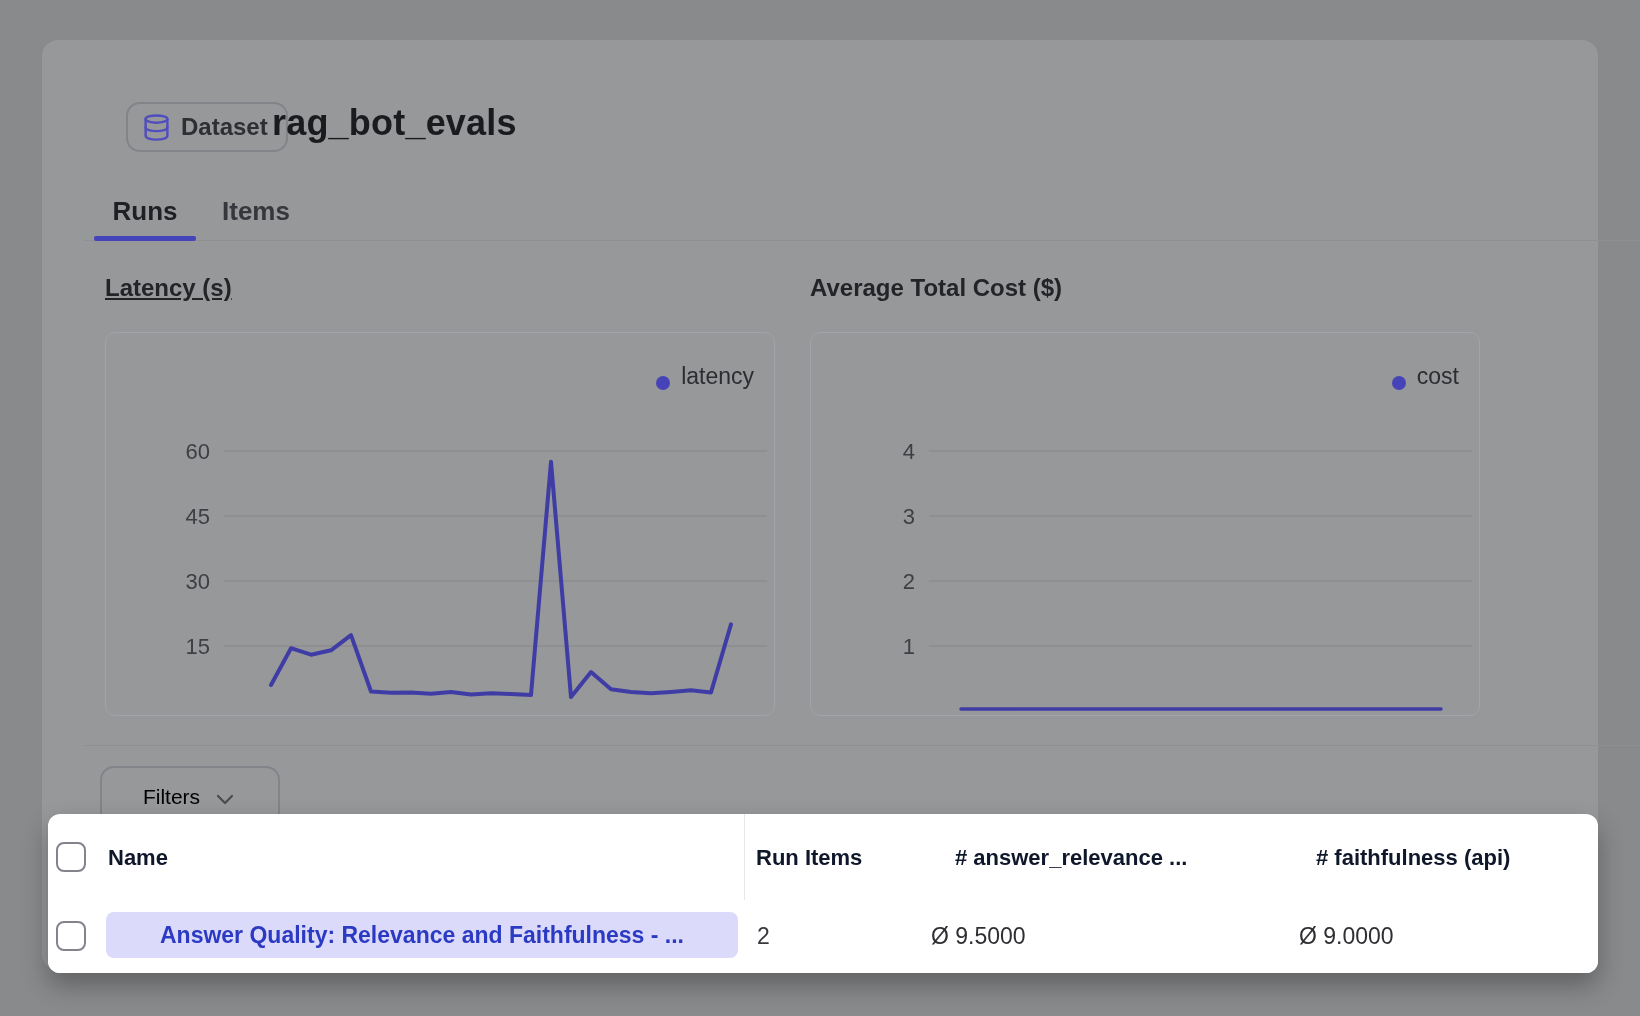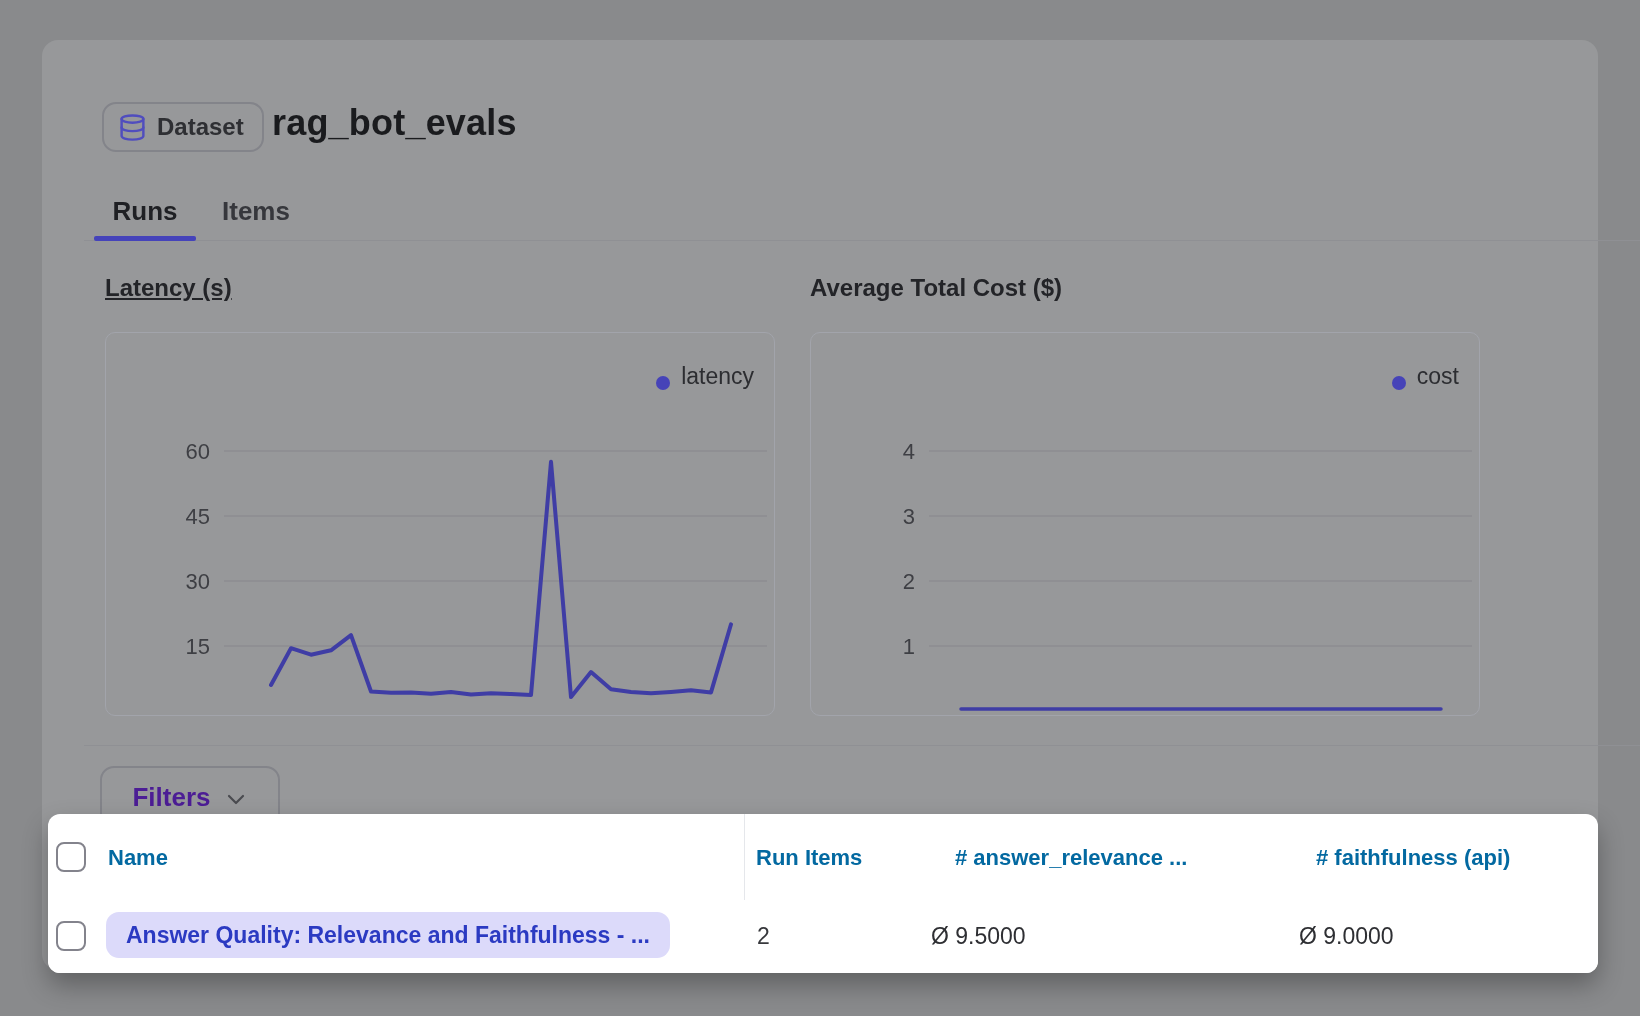--- a/index.html
+++ b/index.html
@@ -2,59 +2,59 @@
 <html><head>
 <meta charset="utf-8">
 <style>
   html,body{margin:0;padding:0;}
   body{width:1640px;height:1016px;font-family:"Liberation Sans",sans-serif;-webkit-font-smoothing:antialiased;}
   .page{position:relative;width:1640px;height:1016px;background:#898a8c;overflow:hidden;}
 
   
   .card{position:absolute;left:42px;top:40px;width:1556px;height:930px;background:#97989a;border-radius:16px;}
 
-  .badge{position:absolute;left:60px;top:62px;height:50px;display:inline-flex;align-items:center;gap:10px;
+  .badge{position:absolute;left:84px;top:62px;height:50px;display:inline-flex;align-items:center;gap:10px;
          padding:0 18px 0 14px;border:2px solid #83848a;border-radius:14px;box-sizing:border-box;}
   .badge-label{font-size:24px;font-weight:700;color:#2e2f33;}
   .page-title{position:absolute;left:230px;top:62px;font-size:36px;font-weight:700;color:#1a1b1e;letter-spacing:.2px;}
 
   .tab{position:absolute;top:146px;height:50px;display:flex;align-items:center;justify-content:center;font-size:26px;color:#36373c;cursor:pointer;}
   .tab-runs{left:52px;width:102px;font-weight:700;color:#1f2024;}
   .tab-items{left:168px;width:92px;font-weight:700;}
   .tabs-border{position:absolute;left:42px;top:200px;width:1556px;height:1px;background:#8f9094;}
   .tab-underline{position:absolute;left:52px;top:196px;width:102px;height:5px;background:#4543ba;border-radius:2px;}
 
   .chart-title{position:absolute;top:234px;font-size:24px;font-weight:700;color:#232428;}
   .chart-box{position:absolute;top:292px;width:670px;height:384px;border:1.5px solid #a2a4ab;border-radius:10px;box-sizing:border-box;}
   .chart-box svg{position:absolute;left:0;top:0;}
   .legend{position:absolute;top:30px;right:20px;display:flex;align-items:flex-end;gap:11px;font-size:23px;color:#2c2d31;}
   .legend .dot{width:14px;height:14px;border-radius:50%;background:#4643b8;}
 
   .divider{position:absolute;left:42px;top:705px;width:1556px;height:1px;background:#8f9094;}
 
   .filters-btn{position:absolute;left:58px;top:726px;width:180px;height:62px;border:2px solid #83848a;border-radius:14px;
                box-sizing:border-box;display:flex;align-items:center;justify-content:center;gap:13px;cursor:pointer;}
-  .filters-label{font-size:26px;font-weight:700;color:#4c1d95;}
+  .filters-label{font-size:21px;font-weight:400;color:#000000;}
 
   
   .spotlight{position:absolute;left:48px;top:814px;width:1550px;height:159px;background:#ffffff;border-radius:12px;
              box-shadow:0 12px 26px rgba(0,0,0,.30);overflow:hidden;}
   .th-row{position:absolute;left:0;top:0;width:100%;height:86px;}
   .td-row{position:absolute;left:0;top:86px;width:100%;height:73px;background:#fff;}
   .hline{position:absolute;left:0;top:86px;width:100%;height:1px;background:#e5e7eb;}
   .vline{position:absolute;left:696px;top:0;width:1px;height:159px;background:#e5e7eb;}
-  .th{position:absolute;font-size:22px;font-weight:600;color:#0369a1;top:31px;white-space:nowrap;}
+  .th{position:absolute;font-size:22px;font-weight:600;color:#0f172a;top:31px;white-space:nowrap;}
   .th-name{left:60px;}
   .th-runitems{left:708px;}
   .th-relevance{left:907px;}
   .th-faithfulness{left:1268px;}
   .checkbox{position:absolute;width:30px;height:30px;border:2.5px solid #83838c;border-radius:8px;box-sizing:border-box;background:#fff;cursor:pointer;}
   .cb-head{left:8px;top:28px;}
   .cb-row{left:8px;top:21px;}
-  .name-pill{position:absolute;left:58px;top:12px;width:564px;height:46px;background:#dcdafa;border-radius:13px;
+  .name-pill{position:absolute;left:58px;top:12px;width:632px;height:46px;background:#dcdafa;border-radius:8px;
              display:flex;align-items:center;justify-content:center;cursor:pointer;}
   .name-pill span{font-size:23px;font-weight:700;color:#2b3ac2;white-space:nowrap;}
   .td{position:absolute;top:23px;font-size:23px;color:#2e2f33;white-space:nowrap;}
   .td-runitems{left:709px;color:#37383c;}
   .td-relevance{left:883px;}
   .td-faithfulness{left:1251px;}
 </style>
 </head>
 <body>
 

